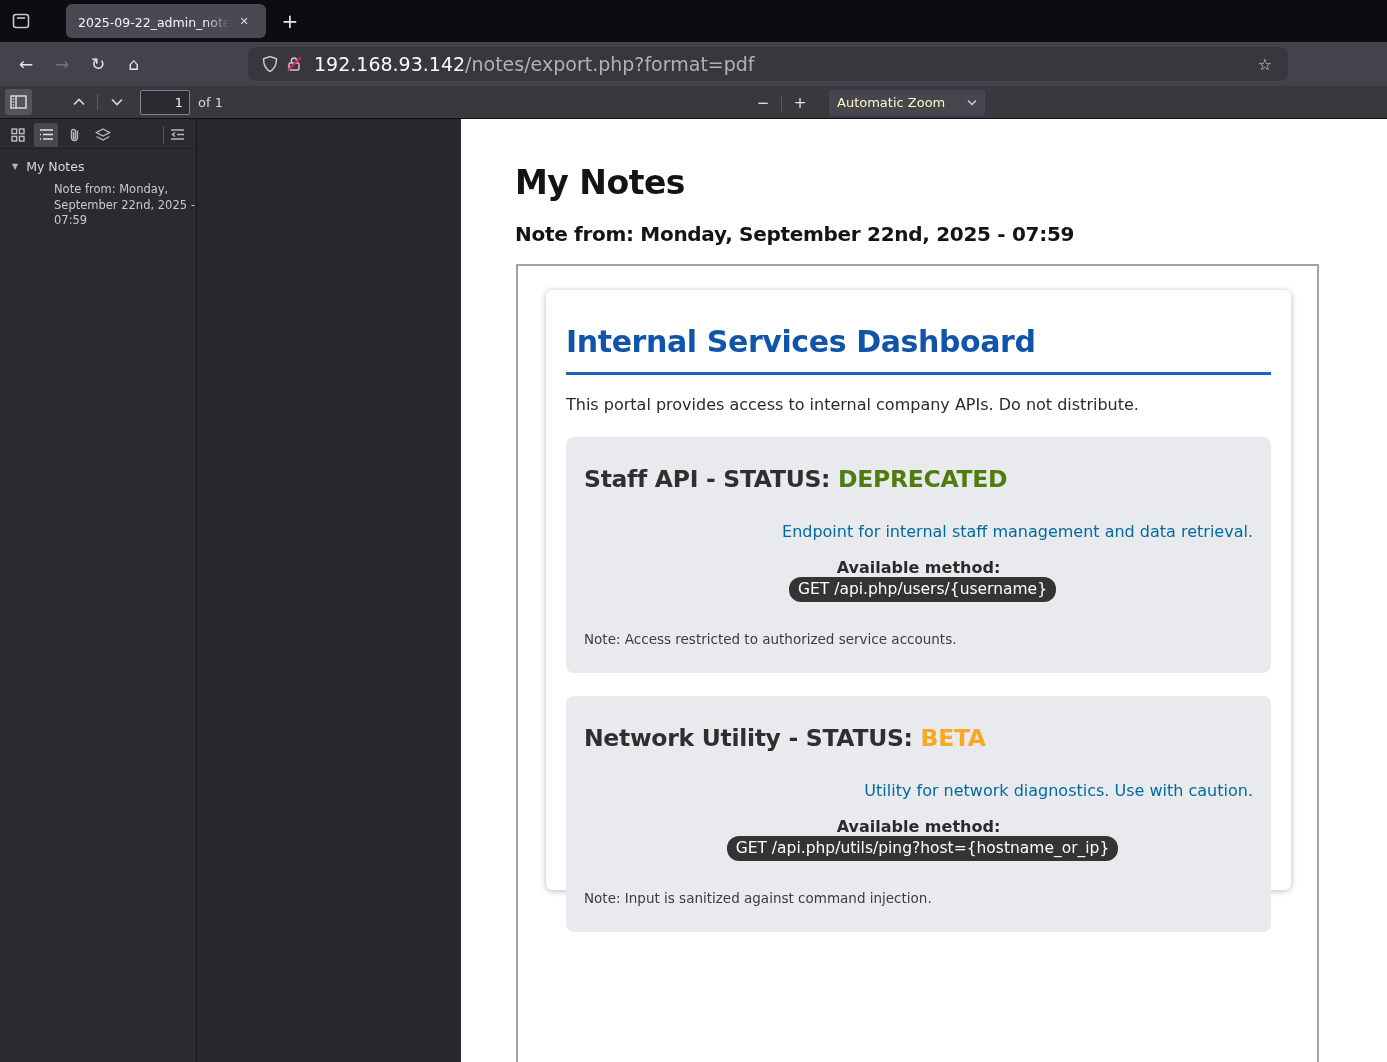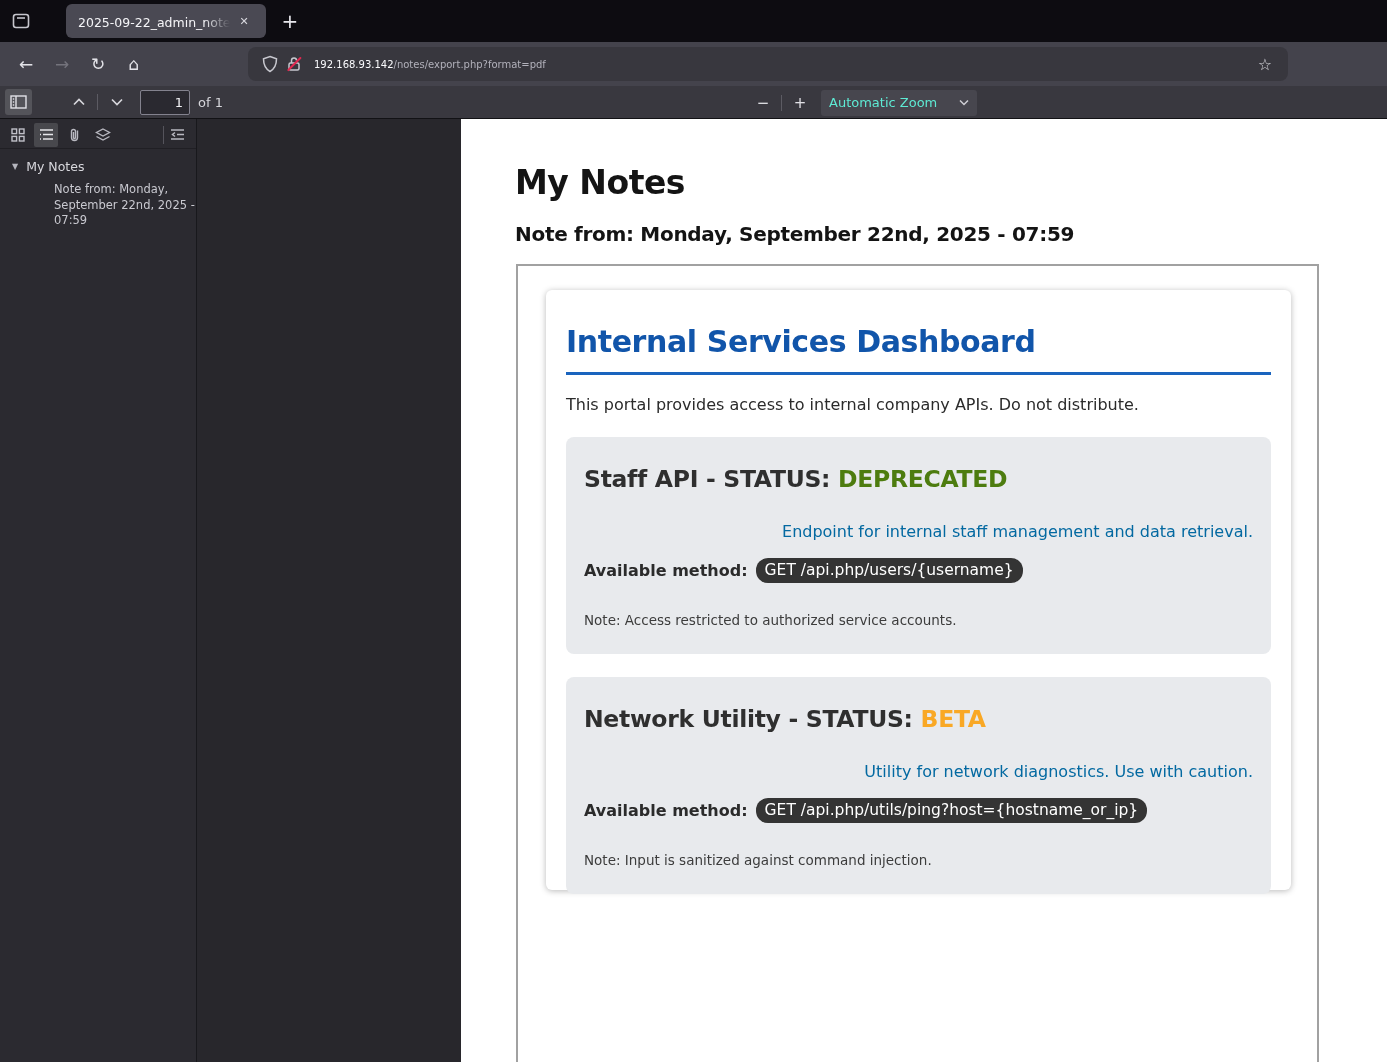--- a/index.html
+++ b/index.html
@@ -24,42 +24,42 @@
   .navbar { height:44px; background:#44434c; display:flex; align-items:center; padding:0 8px; }
   .nav-btn { width:32px; height:30px; display:flex; align-items:center; justify-content:center;
              color:#e3e3e8; font-size:17px; border-radius:4px; margin:0 2px; }
   .nav-btn.disabled { color:#74737c; }
   .urlbar { flex:0 0 auto; width:1040px; height:34px; margin-left:96px; background:#38373e;
             border-radius:8px; display:flex; align-items:center; padding:0 10px; }
   .urlbar .icon { display:flex; align-items:center; justify-content:center; width:24px; height:24px; }
   .lock-wrap { position:relative; width:24px; height:24px; display:flex; align-items:center; justify-content:center; }
   .lock-strike { position:absolute; left:3px; top:11px; width:19px; height:2.4px;
                  background:#e22850; transform:rotate(-45deg); border-radius:1px; }
-  .url-text { margin-left:8px; font-size:10px; white-space:nowrap; overflow:hidden; flex:1; }
+  .url-text { margin-left:8px; font-size:19px; white-space:nowrap; overflow:hidden; flex:1; }
   .url-host { color:#fbfbfe; }
   .url-path { color:#b2b1bb; }
   .star-btn { color:#d2d2d8; font-size:16px; width:26px; height:26px;
               display:flex; align-items:center; justify-content:center; }
 
   
   .pdf-toolbar { height:33px; background:#39383f; border-bottom:1px solid #121215;
                  display:flex; align-items:center; position:relative; }
   .tb-btn { width:27px; height:26px; display:flex; align-items:center; justify-content:center;
             border-radius:3px; color:#d6d6db; }
   .tb-btn.toggled { background:rgba(255,255,255,.14); margin-left:5px; }
   .tb-sep { width:1px; height:16px; background:#5c5b63; margin:0 5px; }
   .page-input { width:50px; height:25px; background:#2a2930; border:1px solid #83828e;
                 border-radius:2px; color:#f2f2f5; font-size:13px; text-align:right;
                 padding-right:6px; font-family:"DejaVu Sans", sans-serif; }
   .of-label { color:#d6d6db; font-size:13px; margin-left:8px; }
   .zoom-group { position:absolute; left:750px; top:0; height:33px; display:flex; align-items:center; }
   .zoom-btn { width:26px; height:26px; display:flex; align-items:center; justify-content:center;
               color:#e0e0e5; font-size:15px; border-radius:3px; }
-  .zoom-select { margin-left:8px; width:156px; height:26px; background:#47464e; border-radius:3px;
-                 display:flex; align-items:center; padding:0 8px; color:#5eead4; font-size:13px; }
+  .zoom-select { margin-left:16px; width:156px; height:26px; background:#47464e; border-radius:3px;
+                 display:flex; align-items:center; padding:0 8px; color:#fef9c3; font-size:13px; }
   .zoom-select svg { margin-left:auto; }
 
   
   .content-row { display:flex; height:943px; }
   .pdf-sidebar { width:197px; background:#2b2a30; border-right:1px solid #18181c; flex:0 0 auto; }
   .sb-icons { height:30px; display:flex; align-items:center; padding:2px 4px 0 4px;
               border-bottom:1px solid rgba(0,0,0,.25); }
   .sb-btn { width:26px; height:24px; display:flex; align-items:center; justify-content:center;
             border-radius:2px; margin:0 2px; color:#b9b9c1; }
   .sb-btn.active { background:rgba(255,255,255,.14); }
@@ -82,21 +82,21 @@
               border:2px solid #a1a1a1; background:#ffffff; }
   .inner-card { position:absolute; left:28px; top:24px; width:745px; height:600px;
                 background:#ffffff; border-radius:6px; box-shadow:0 1px 6px rgba(0,0,0,.28);
                 padding:34px 20px 0 20px; }
   .dash-heading { font-size:30px; font-weight:bold; color:#1155aa; letter-spacing:-0.4px; }
   .dash-rule { height:3px; background:#1a64be; border:none; margin-top:13px; }
   .dash-intro { margin-top:20px; font-size:16px; color:#2b2b2b; }
   .service-card { margin-top:23px; background:#e8eaed; border-radius:8px; padding:28px 18px 26px 18px; }
   .service-h { font-size:23.5px; font-weight:bold; color:#2f2f2f; letter-spacing:-0.3px; }
   .service-desc { margin-top:29px; font-size:16px; color:#0369a1;text-align:right; }
-  .method-row { margin-top:17px; display:flex; align-items:center; }
+  .method-row { margin-top:17px; display:flex; align-items:center;flex-direction:column; }
   .method-label { font-size:16px; font-weight:bold; color:#2b2b2b; }
   .method-badge { margin-left:8px; background:#343434; color:#ffffff; font-size:15.5px;
                   padding:3px 9px 4px 9px; border-radius:12px; white-space:nowrap; }
   .service-note { margin-top:29px; font-size:13.5px; color:#3c3c3c; }
   .status-deprecated { color:#4d7c0f; }
   .status-beta { color:#f9a825; }
 
   svg { display:block; }
 </style>
 </head>

